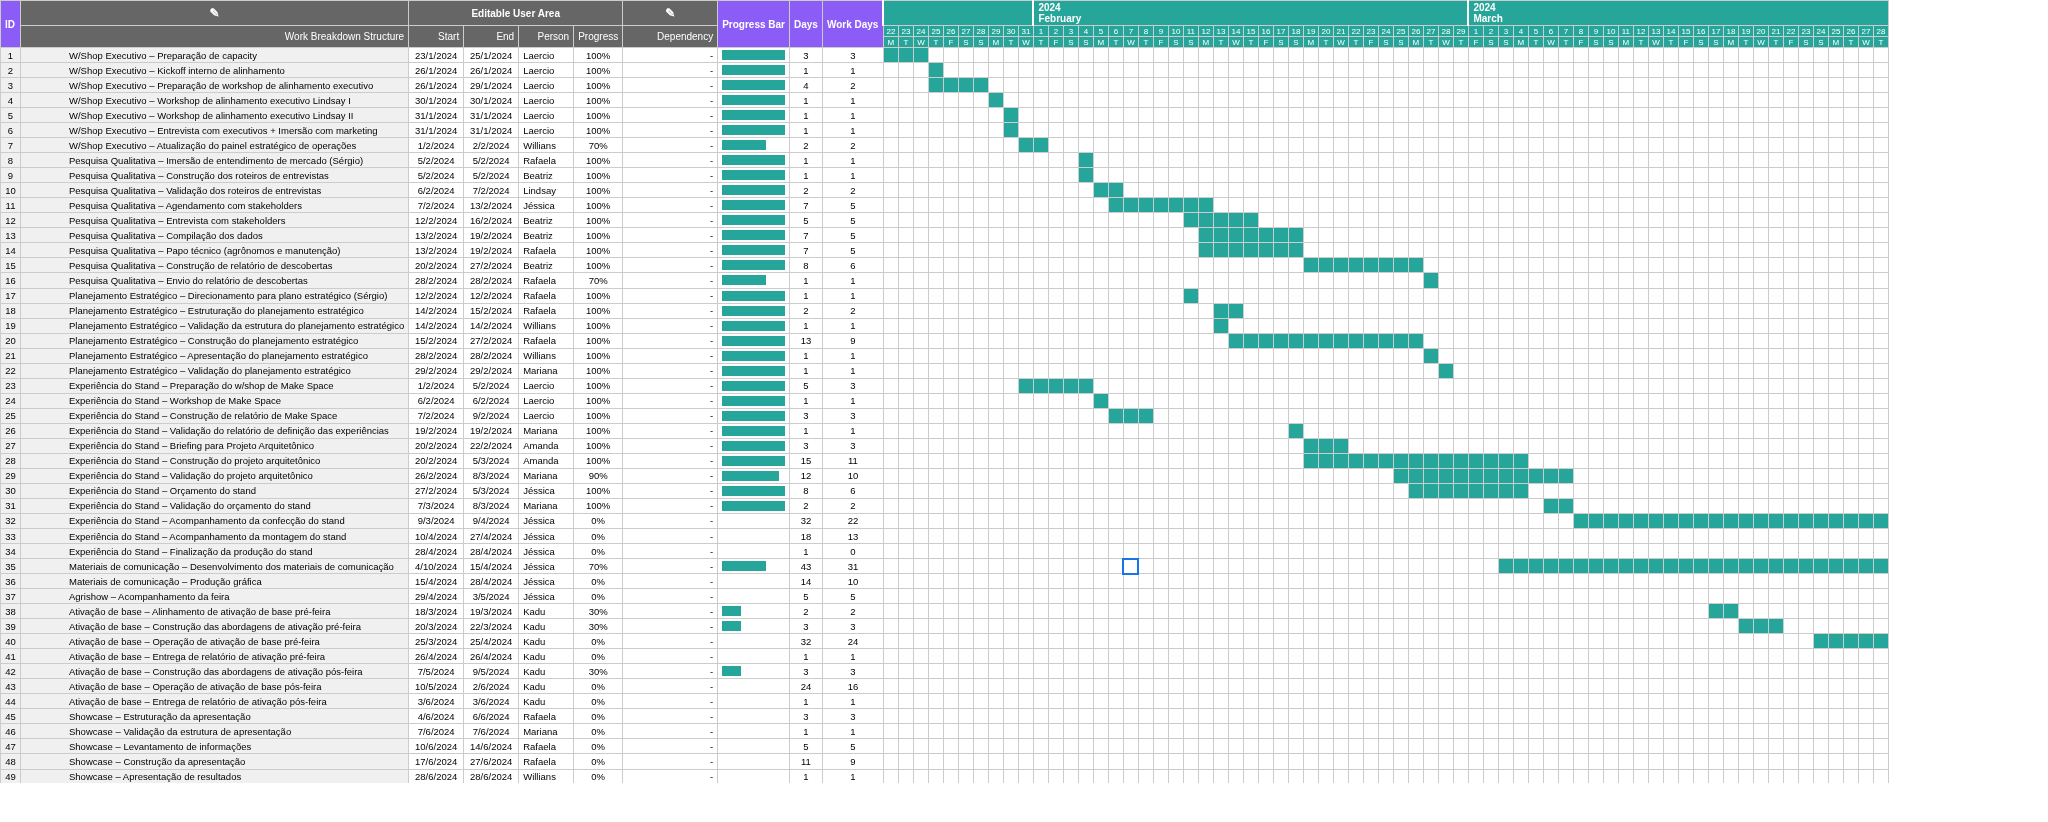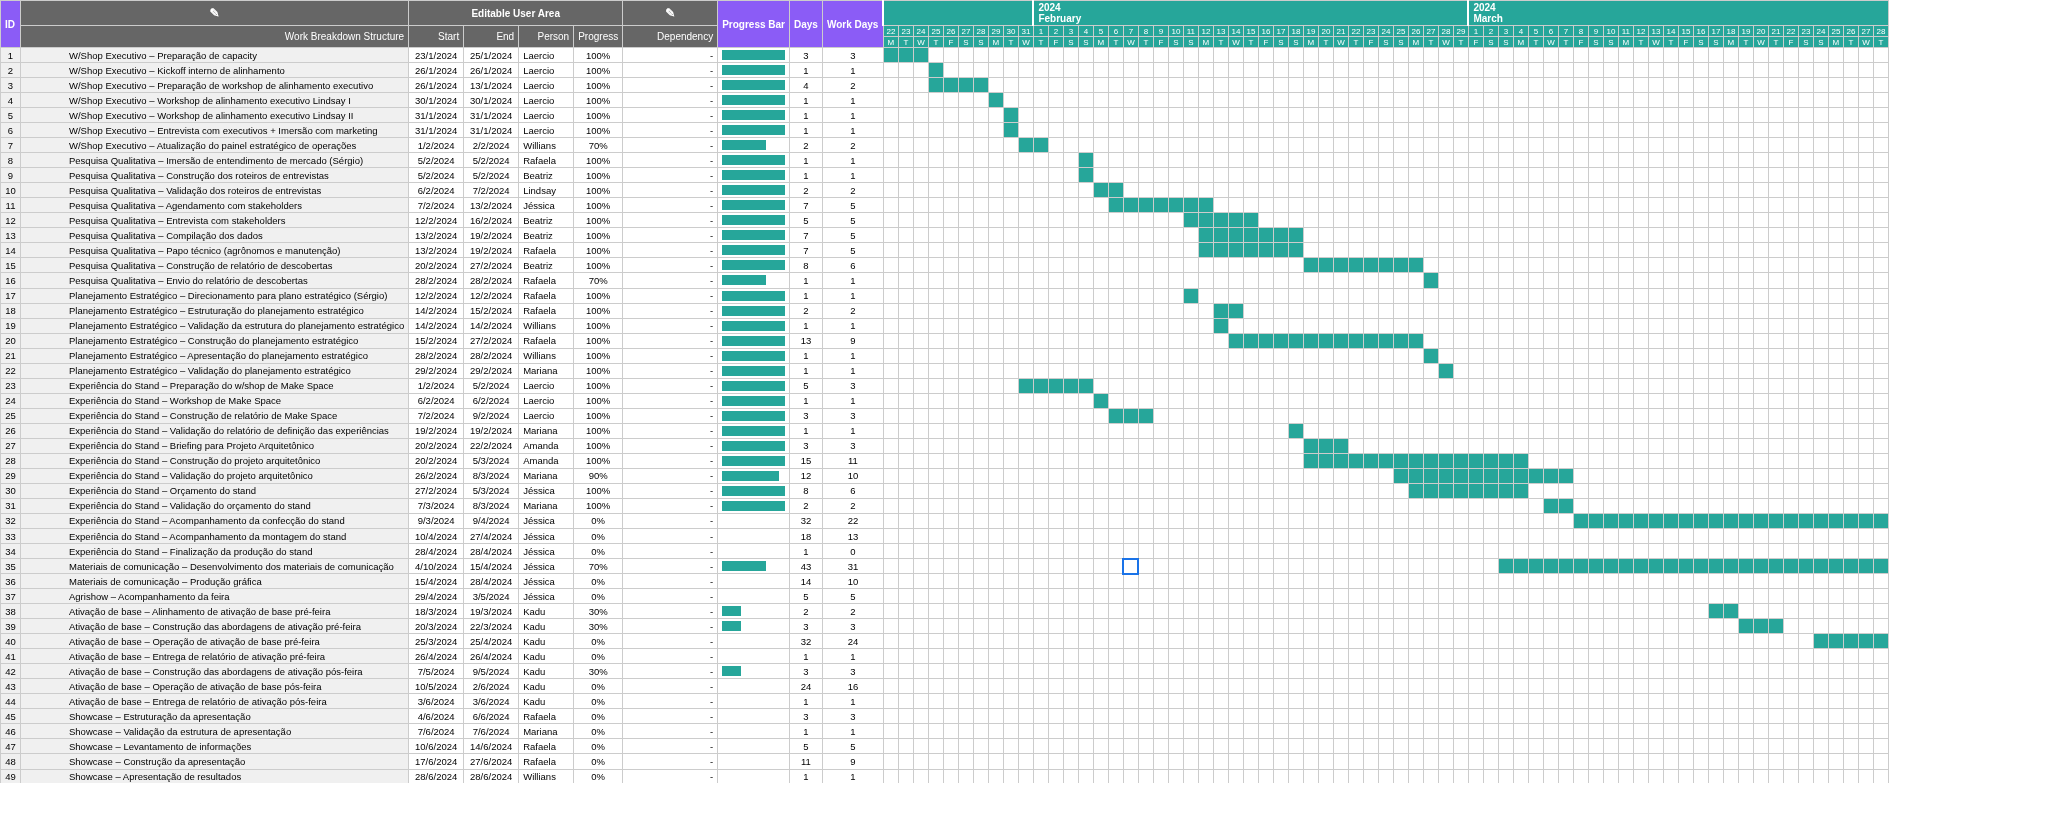--- a/index.html
+++ b/index.html
@@ -353,21 +353,21 @@
           <td class="cal-col  "></td>
           <td class="cal-col  "></td>
           <td class="cal-col  "></td>
           <td class="cal-col  "></td>
           <td class="cal-col  "></td>
         </tr>
         <tr class="row">
           <td class="id-col">3</td>
           <td class="wbs-col">W/Shop Executivo – Preparação de workshop de alinhamento executivo</td>
           <td class="date-col">26/1/2024</td>
-          <td class="date-col">13/1/2024</td>
+          <td class="date-col">29/1/2024</td>
           <td class="person-col">Laercio</td>
           <td class="prog-col">100%</td>
           <td class="dep-col">-</td>
           <td class="pb-col">
             <span class="progress-bar" style="width:100%"></span>
           </td>
           <td class="days-col">4</td>
           <td class="days-col">2</td>
           <td class="cal-col  "></td>
           <td class="cal-col  "></td>

